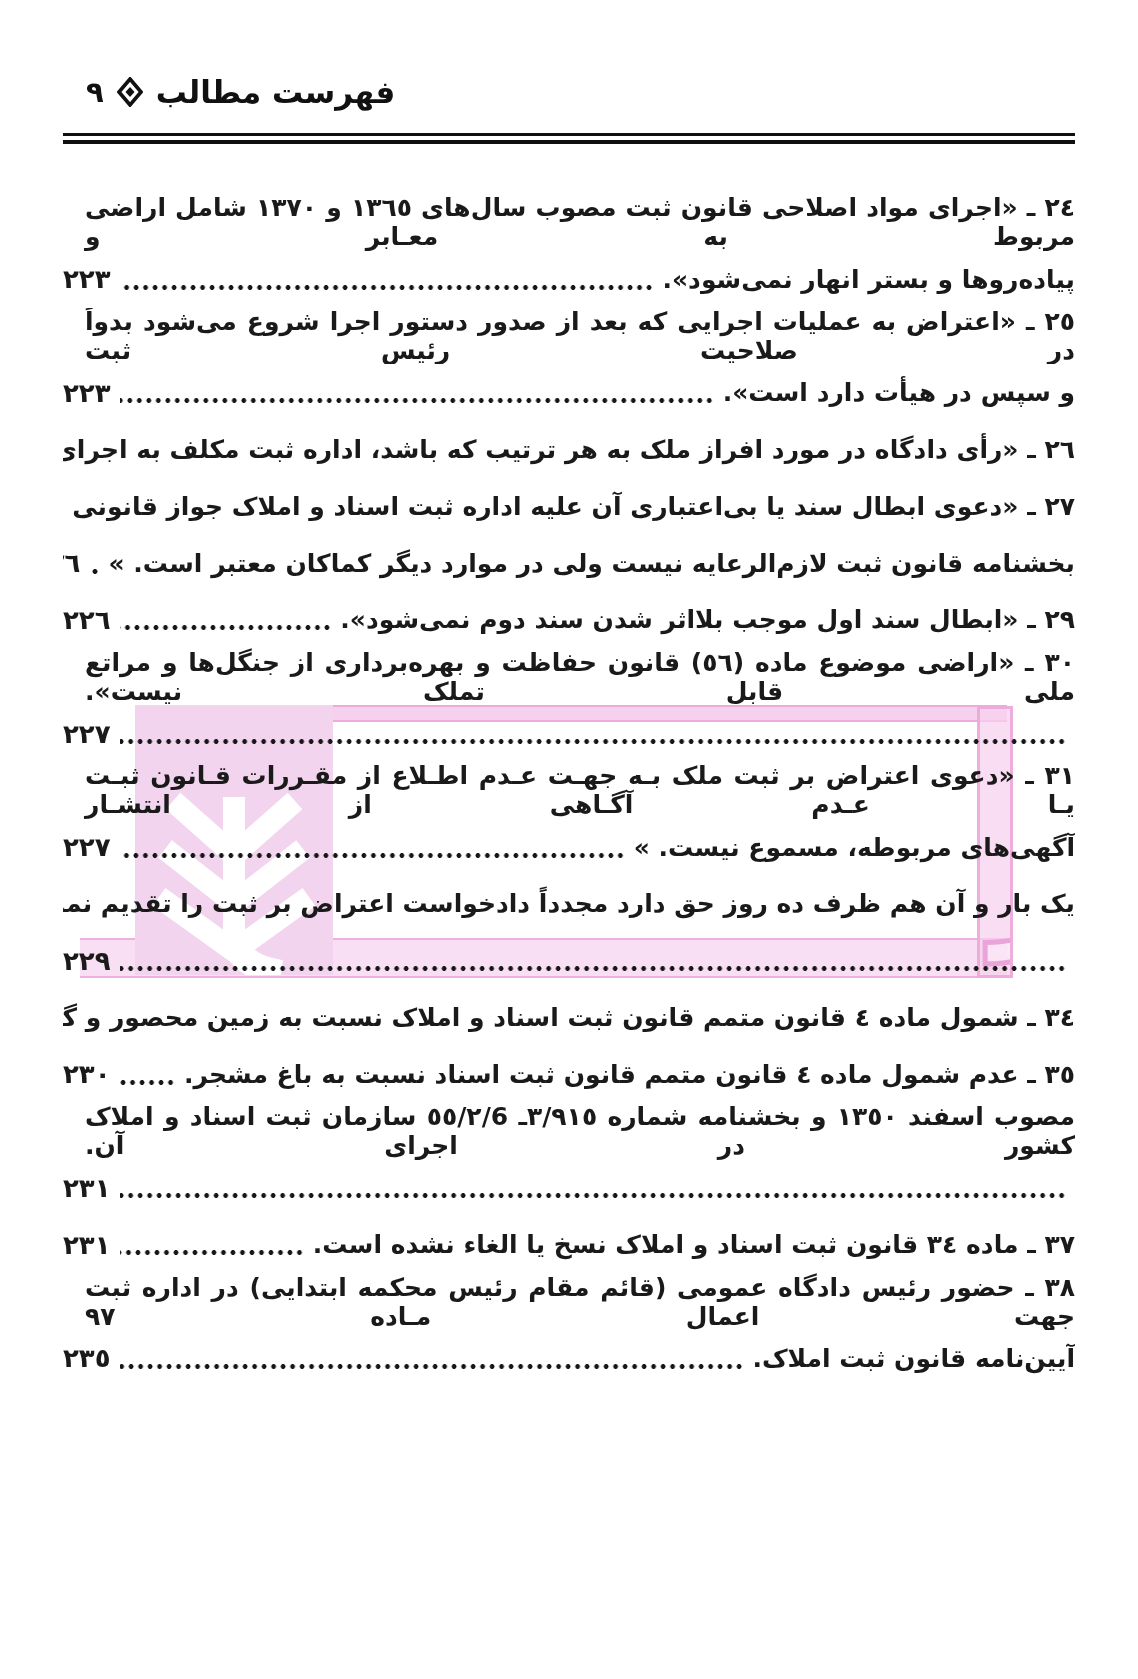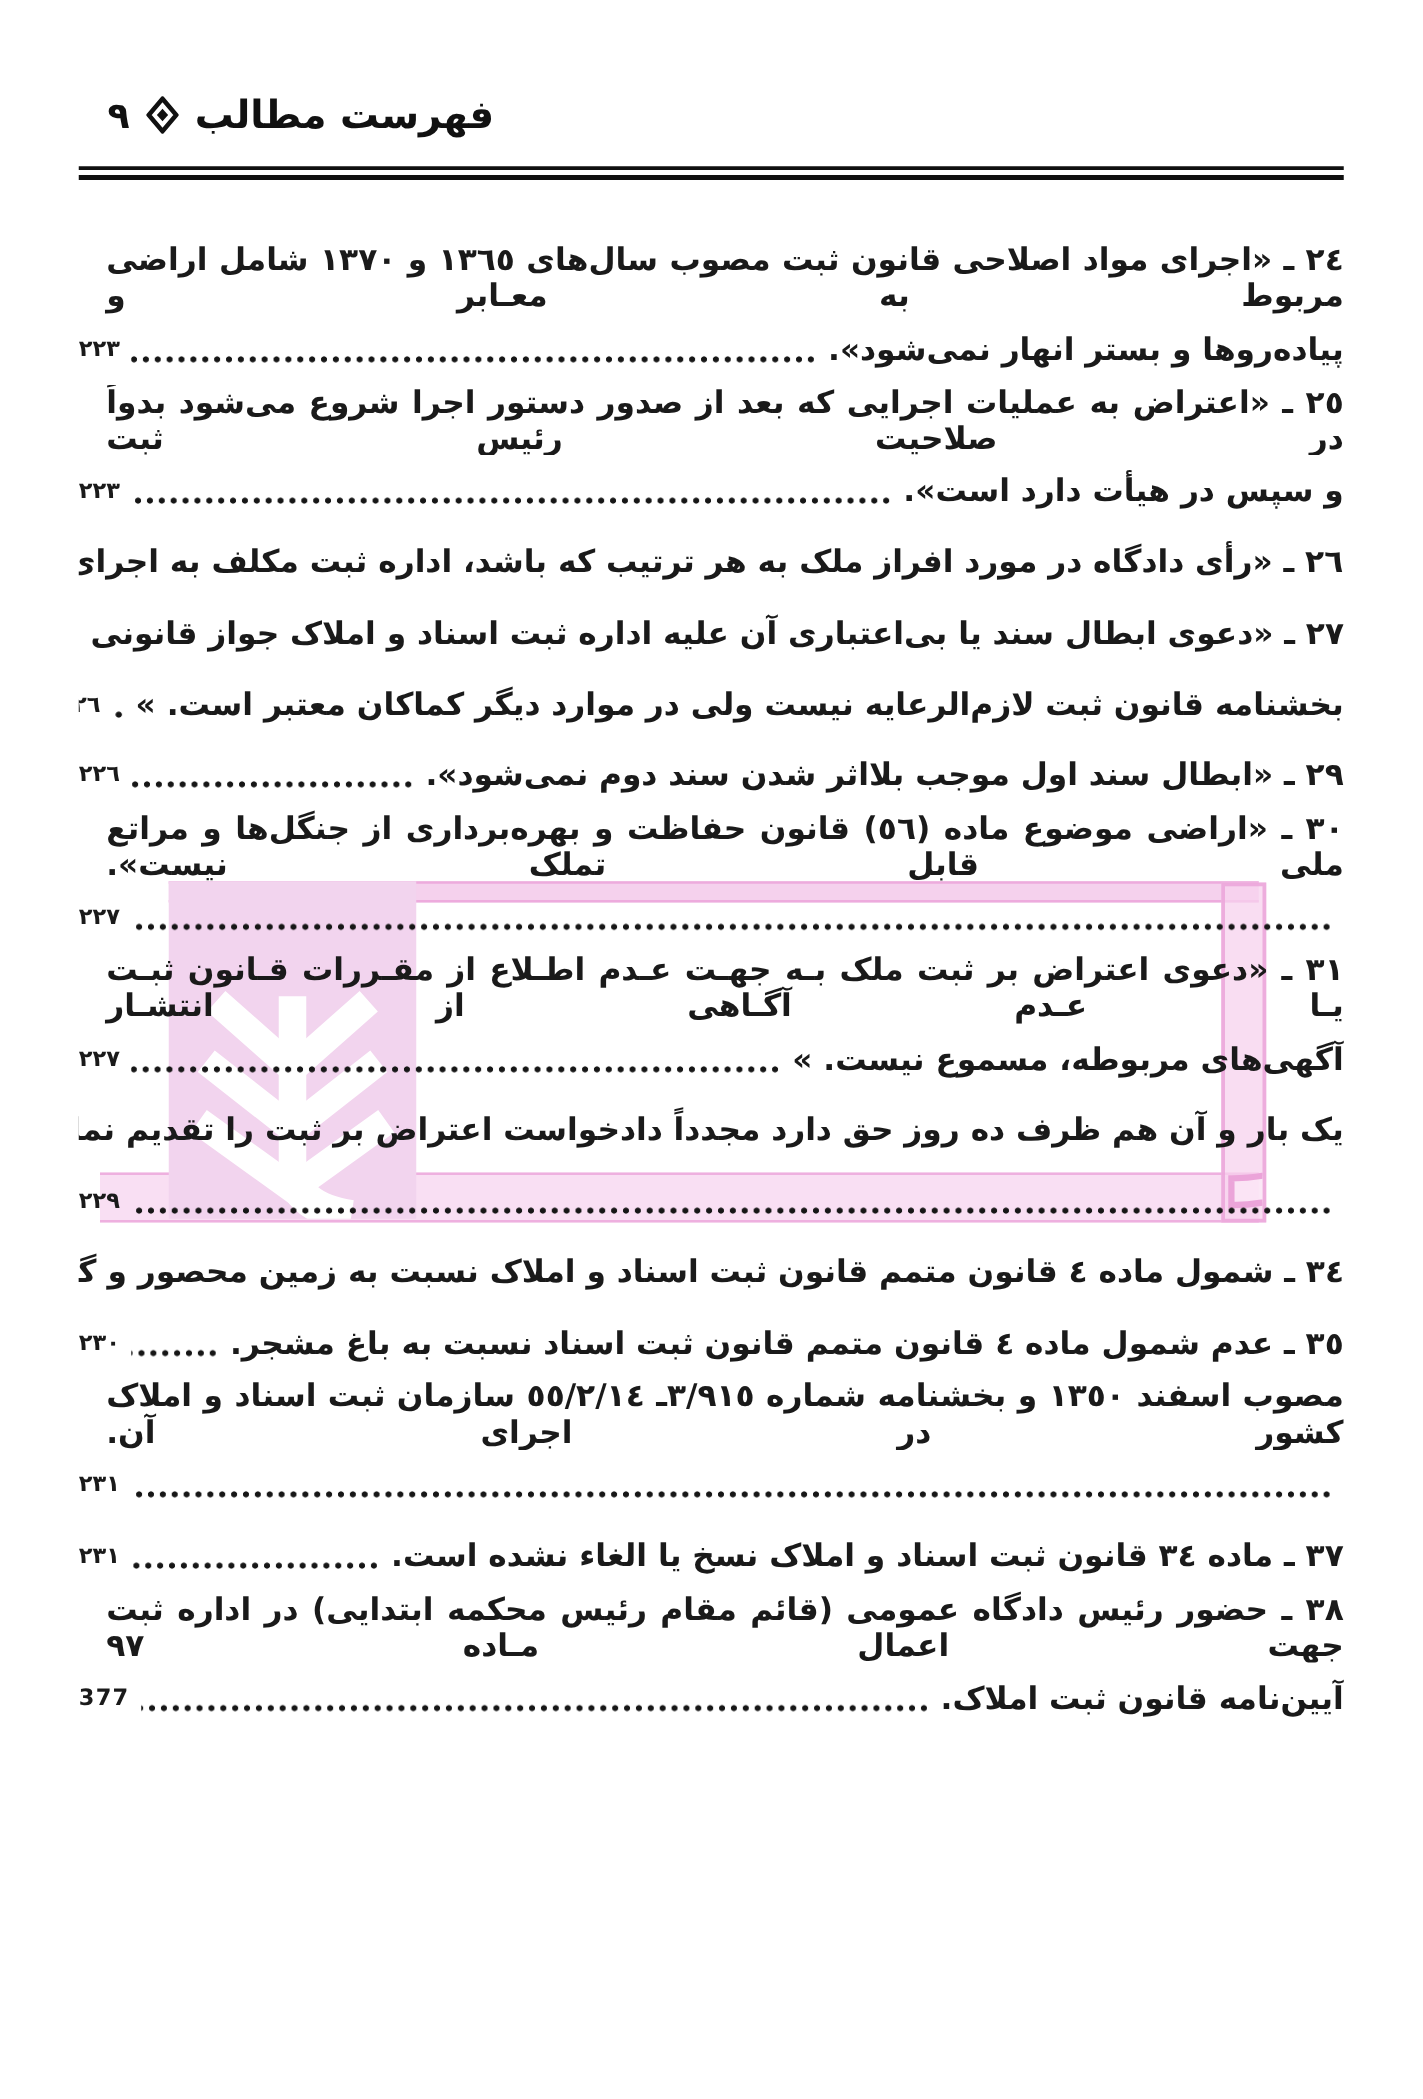--- a/index.html
+++ b/index.html
@@ -42,21 +42,21 @@
   .trow.full .txt{
     display:block;width:100%;white-space:normal;
     text-align:justify;text-align-last:justify;
     padding-left:22px;
   }
   .trow .dots{
     flex:1 1 20px;min-width:10px;height:7px;margin:16px 9px 0 9px;
     background-image:radial-gradient(circle,#161616 2.1px,transparent 2.7px);
     background-size:9.5px 7px;background-repeat:repeat-x;background-position:right center;
   }
-  .trow .pg{font-size:18px;letter-spacing:1px;}
+  .trow .pg{font-size:26px;letter-spacing:1px;}
 </style>
 </head>
 <body>
 
 <div class="watermark">
   <div class="wm-topbar" style="background:rgba(243,198,232,.8);border-top:2px solid rgba(235,164,217,.85);border-bottom:2px solid rgba(235,164,217,.85);"></div>
   <div class="wm-bottombar" style="background:rgba(247,210,238,.7);border-top:2px solid rgba(235,164,217,.8);border-bottom:2px solid rgba(235,164,217,.8);"></div>
   <div class="wm-rightbar" style="background:rgba(247,210,238,.75);border:3px solid rgba(235,164,217,.85);"></div>
   <div class="wm-square" style="background:#f2d4ee;">
     <svg width="198" height="270" viewBox="0 0 198 270">
@@ -145,34 +145,34 @@
       </div>
       <div class="trow leader">
         <span class="txt">٣٤ ـ شمول ماده ٤ قانون متمم قانون ثبت اسناد و املاک نسبت به زمین محصور و گاراژ.</span>
       </div>
       <div class="trow leader">
         <span class="txt">٣٥ ـ عدم شمول ماده ٤ قانون متمم قانون ثبت اسناد نسبت به باغ مشجر.</span>
         <span class="dots"></span>
         <span class="pg">٢٣٠</span>
       </div>
       <div class="trow full">
-        <span class="txt">مصوب اسفند ١٣٥٠ و بخشنامه شماره ٣/٩١٥ـ ٥٥/٢/١٤ سازمان ثبت اسناد و املاک کشور در اجرای آن.</span>
+        <span class="txt">مصوب اسفند ١٣٥٠ و بخشنامه شماره ٣/٩١٥ـ ٥٥/٢/6 سازمان ثبت اسناد و املاک کشور در اجرای آن.</span>
       </div>
       <div class="trow leader">
         <span class="txt"></span>
         <span class="dots"></span>
         <span class="pg">٢٣١</span>
       </div>
       <div class="trow leader">
         <span class="txt">٣٧ ـ ماده ٣٤ قانون ثبت اسناد و املاک نسخ یا الغاء نشده است.</span>
         <span class="dots"></span>
         <span class="pg">٢٣١</span>
       </div>
       <div class="trow full">
         <span class="txt">٣٨ ـ حضور رئیس دادگاه عمومی (قائم مقام رئیس محکمه ابتدایی) در اداره ثبت جهت اعمال مـاده ٩٧</span>
       </div>
       <div class="trow leader">
         <span class="txt">آیین‌نامه قانون ثبت املاک.</span>
         <span class="dots"></span>
-        <span class="pg">377</span>
+        <span class="pg">٢٣٥</span>
       </div>
     </div>
 </div>
 
 </body></html>

